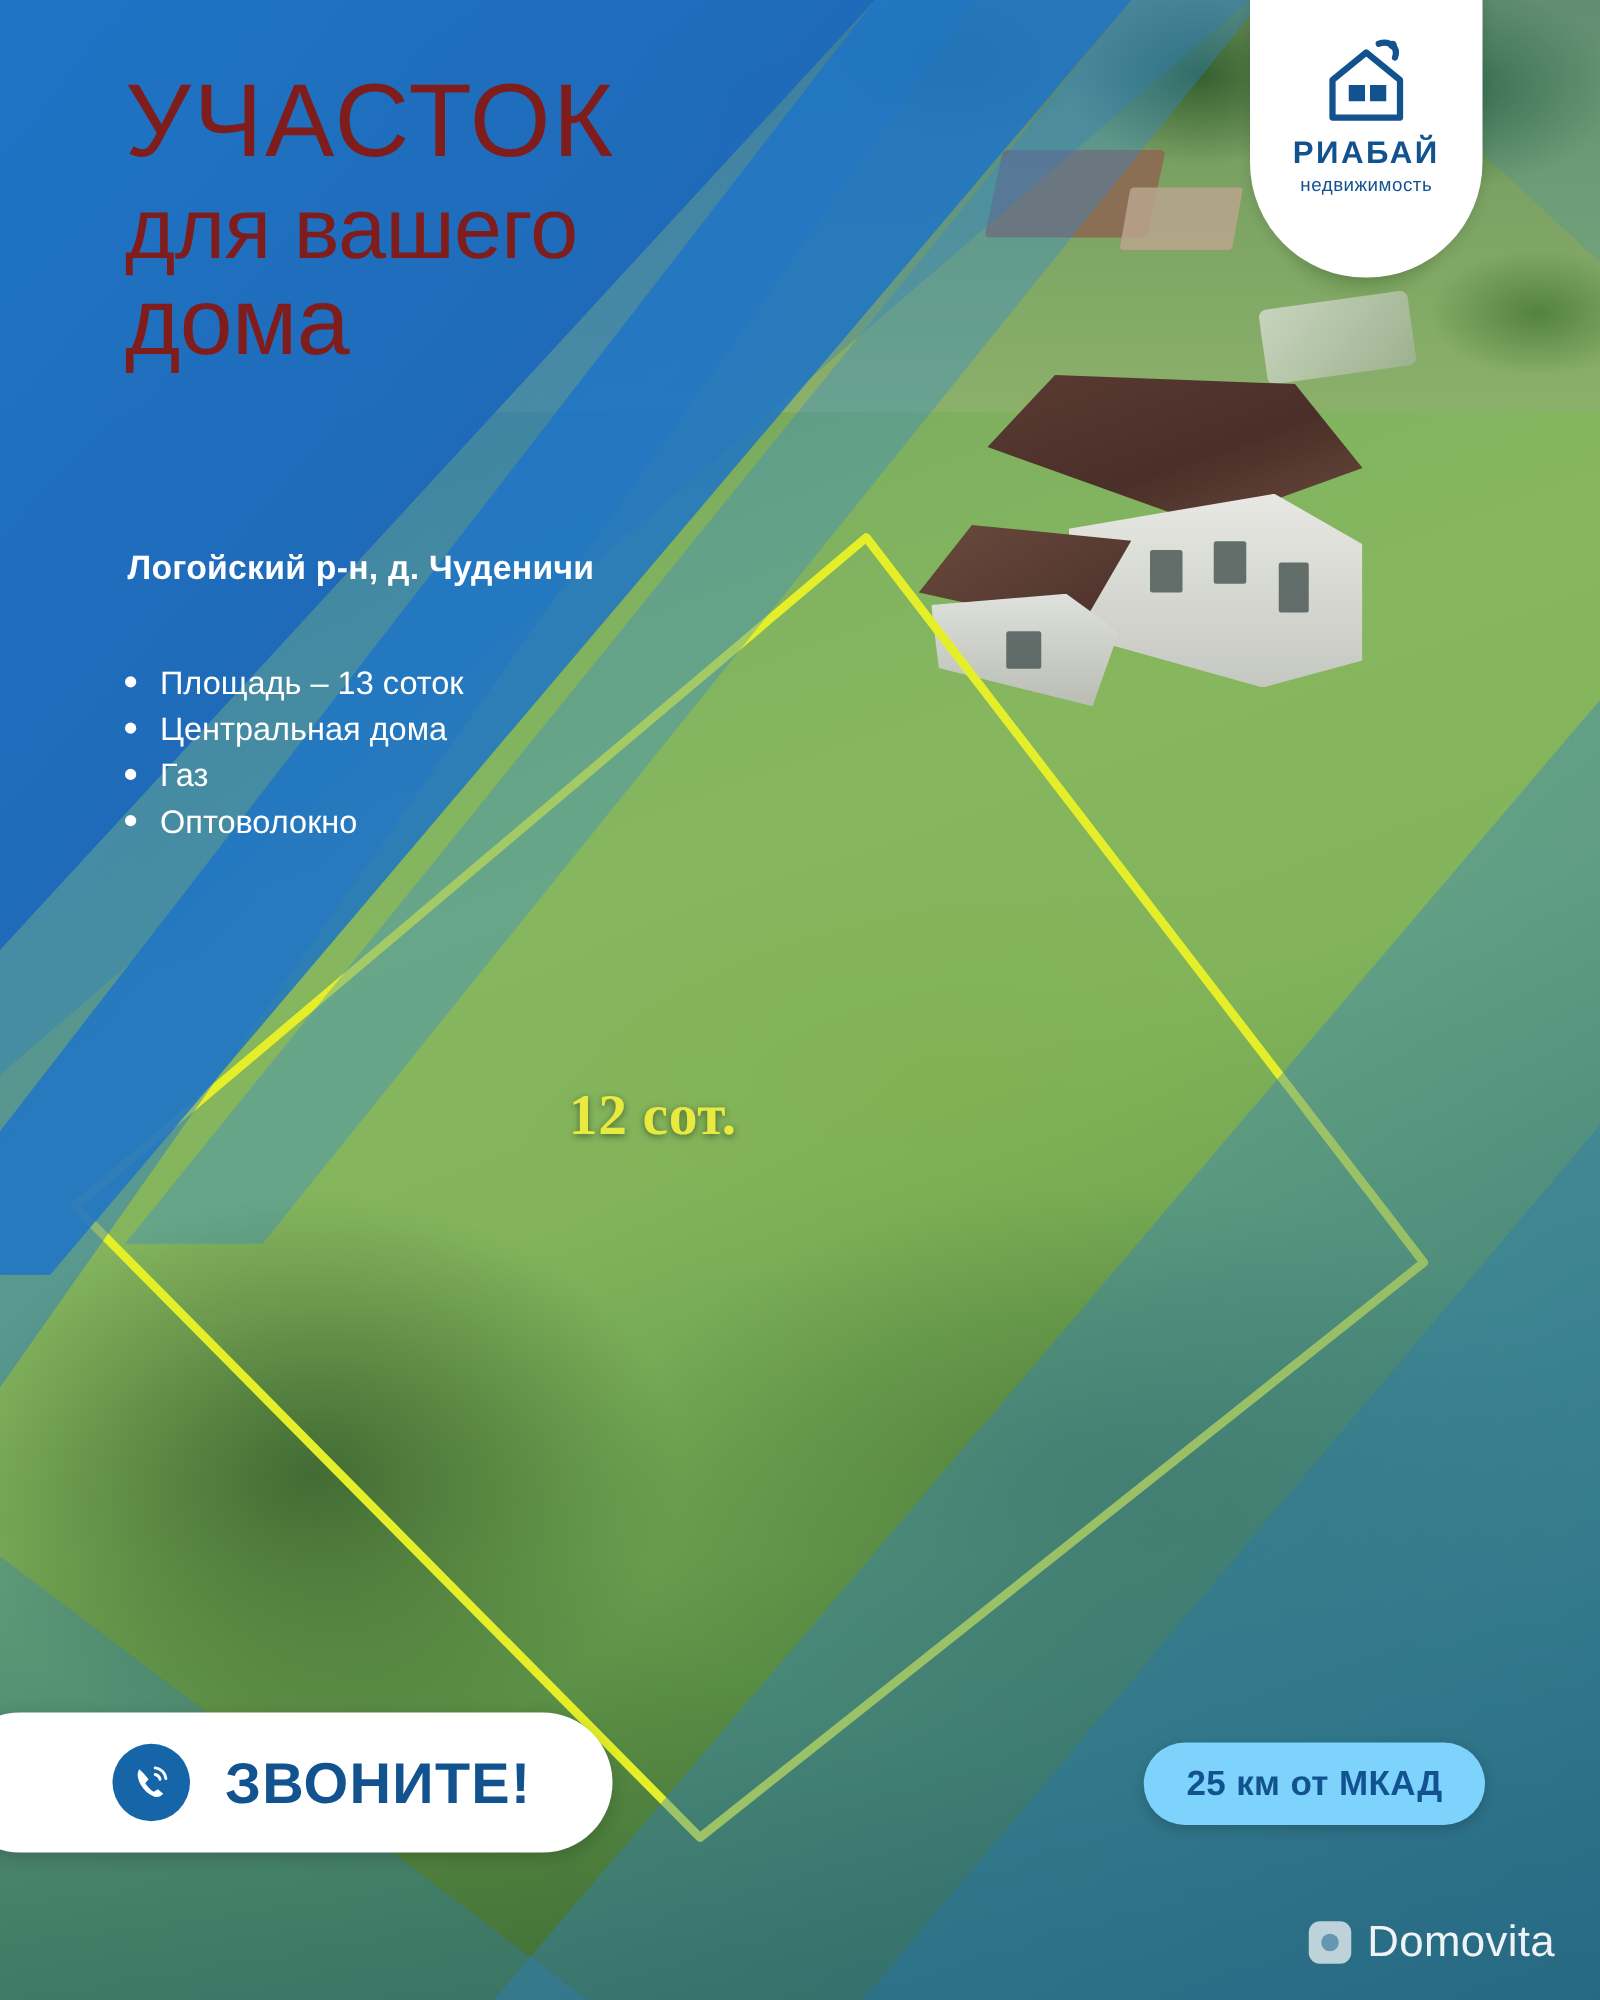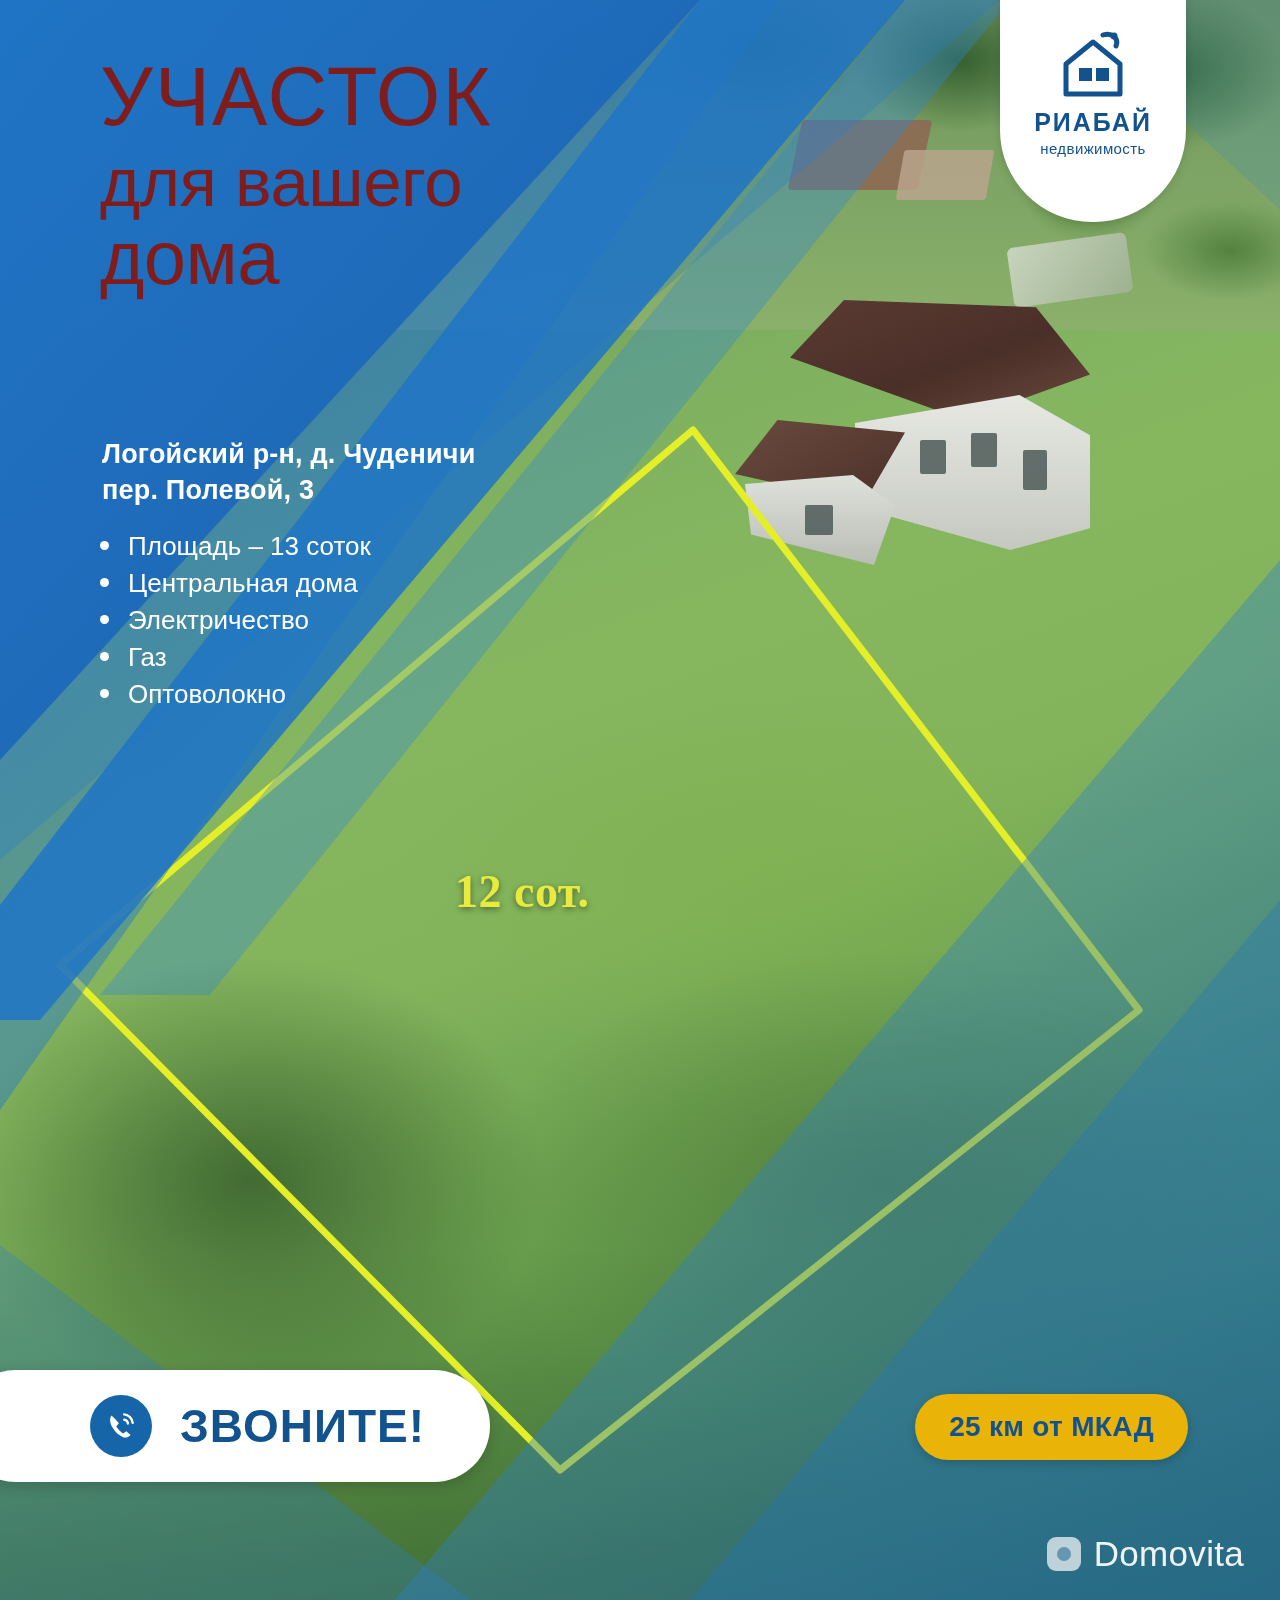--- a/index.html
+++ b/index.html
@@ -232,21 +232,21 @@
     font-size: 46px;
     font-weight: bold;
     color: #12538f;
     letter-spacing: 1px;
   }
 
   
   .dist-badge {
     position: absolute;
     right: 92px; bottom: 140px;
-    background: #eab308;
+    background: #7dd3fc;
     border-radius: 36px;
     padding: 17px 34px;
     font-size: 28px;
     font-weight: bold;
     color: #12538f;
     box-shadow: 0 3px 10px rgba(0,0,0,.18);
     letter-spacing: .3px;
   }
 
   
@@ -344,27 +344,25 @@
   </div>
 
   <div class="headline">
     <span class="l1">УЧАСТОК</span>
     <span class="l2">для вашего</span>
     <span class="l3">дома</span>
   </div>
 
   <div class="address">
     <div>Логойский р-н, д. Чуденичи</div>
-    <div>пер. Полевой, 3</div>
   </div>
 
   <ul class="features">
     <li>Площадь – 13 соток</li>
     <li>Центральная дома</li>
-    <li>Электричество</li>
     <li>Газ</li>
     <li>Оптоволокно</li>
   </ul>
 
   <div class="logo-badge">
     <div class="mark">
       <svg viewBox="0 0 74 72" width="74" height="72">
         <path d="M10 34 L37 12 L64 34 L64 64 L10 64 Z" fill="none" stroke="#12538f" stroke-width="5" stroke-linejoin="round"></path>
         <rect x="23" y="38" width="13" height="13" fill="#12538f"></rect>
         <rect x="40" y="38" width="13" height="13" fill="#12538f"></rect>

